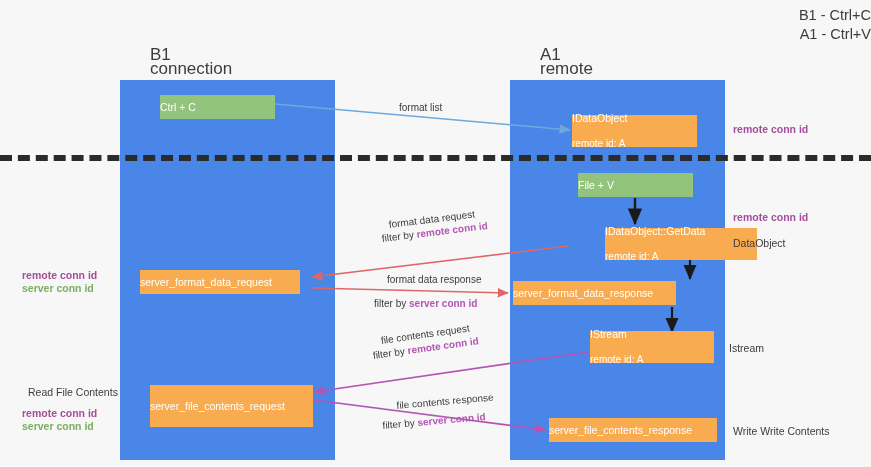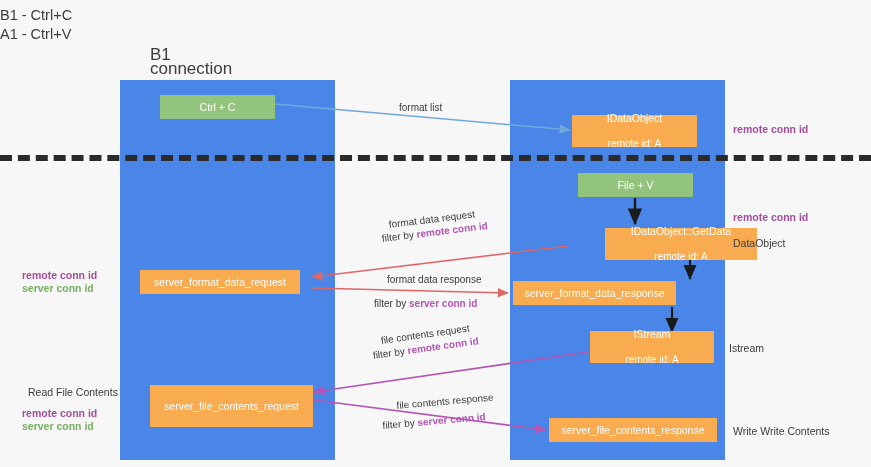--- a/index.html
+++ b/index.html
@@ -8,29 +8,29 @@
     background:#f7f7f7;
     font-family:"Liberation Sans",sans-serif;
     position:relative;
     overflow:hidden;
     color:#404040;
   }
   #stage{position:absolute;inset:0;}
   .lane{position:absolute;background:#4a86e8;}
   .title{
     position:absolute;left:0;right:0;top:6px;
-    text-align:left;font-size:14.5px;line-height:19px;color:#3c3c3c;
+    text-align:right;font-size:14.5px;line-height:19px;color:#3c3c3c;
     white-space:pre-line;
   }
   .colhead{
     position:absolute;text-align:left;font-size:17px;line-height:14px;
     color:#3c3c3c;white-space:pre-line;
   }
   .node{
-    position:absolute;display:flex;flex-direction:column;align-items:center;
+    position:absolute;display:flex;flex-direction:column;align-items:flex-start;
     justify-content:center;text-align:center;color:#ffffff;
     font-size:10.5px;line-height:13px;box-sizing:border-box;padding:2px 0;
   }
   .node.green{background:#93c47d;}
   .node.orange{background:#f9ab50;gap:12px;}
   .node .l2{font-size:10px;}
   .sidelabel{position:absolute;font-size:10.5px;line-height:14px;}
   .sidelabel.dark{color:#3c3c3c;}
   .sidelabel.purple{color:#a64d9a;font-weight:bold;}
   .sidelabel.green{color:#7aae63;font-weight:bold;}
@@ -49,20 +49,22 @@
 <div id="stage">
 
   <div class="title">B1 - Ctrl+C
 A1 - Ctrl+V</div>
 
   <div class="lane" style="left:120px;top:80px;width:215px;height:380px;"></div>
   <div class="lane" style="left:510px;top:80px;width:215px;height:380px;"></div>
 
   <div class="colhead" style="left:150px;top:48px;width:155px;">B1
 connection</div>
+  <div class="colhead" style="left:540px;top:48px;width:155px;">A1
+remote</div>
 
   <svg>
     <defs>
       <marker id="ah-blue" markerWidth="8" markerHeight="8" refX="6.5" refY="3" orient="auto">
         <path d="M0,0 L7,3 L0,6 z" fill="#6fa8dc"></path>
       </marker>
       <marker id="ah-red" markerWidth="8" markerHeight="8" refX="6.5" refY="3" orient="auto">
         <path d="M0,0 L7,3 L0,6 z" fill="#e06666"></path>
       </marker>
       <marker id="ah-mag" markerWidth="8" markerHeight="8" refX="6.5" refY="3" orient="auto">

